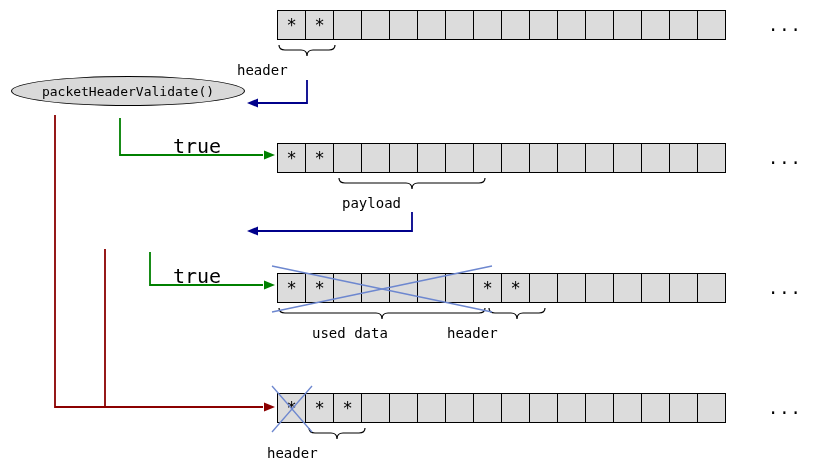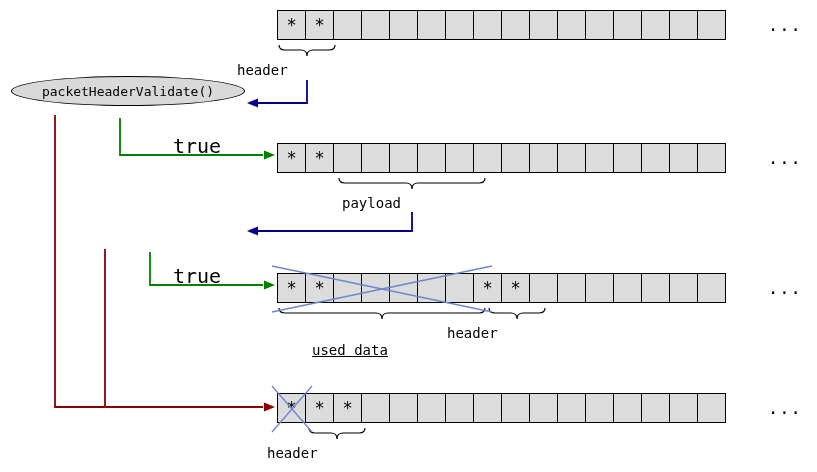--- a/index.html
+++ b/index.html
@@ -117,21 +117,21 @@
       <div class="cell">*</div>
       <div class="cell"></div>
       <div class="cell"></div>
       <div class="cell"></div>
       <div class="cell"></div>
       <div class="cell"></div>
       <div class="cell"></div>
       <div class="cell"></div>
     </div>
     <div class="dots" style="left: 768px; top: 278px;">...</div>
-    <div class="blabel" style="left: 312px; top: 342px; text-decoration: underline;">used data</div>
+    <div class="blabel" style="left: 312px; top: 325px;">used data</div>
     <div class="blabel" style="left: 447px; top: 325px;">header</div>
     <div class="row" style="left: 277px; top: 393px;">
       <div class="cell">*</div>
       <div class="cell">*</div>
       <div class="cell">*</div>
       <div class="cell"></div>
       <div class="cell"></div>
       <div class="cell"></div>
       <div class="cell"></div>
       <div class="cell"></div>

